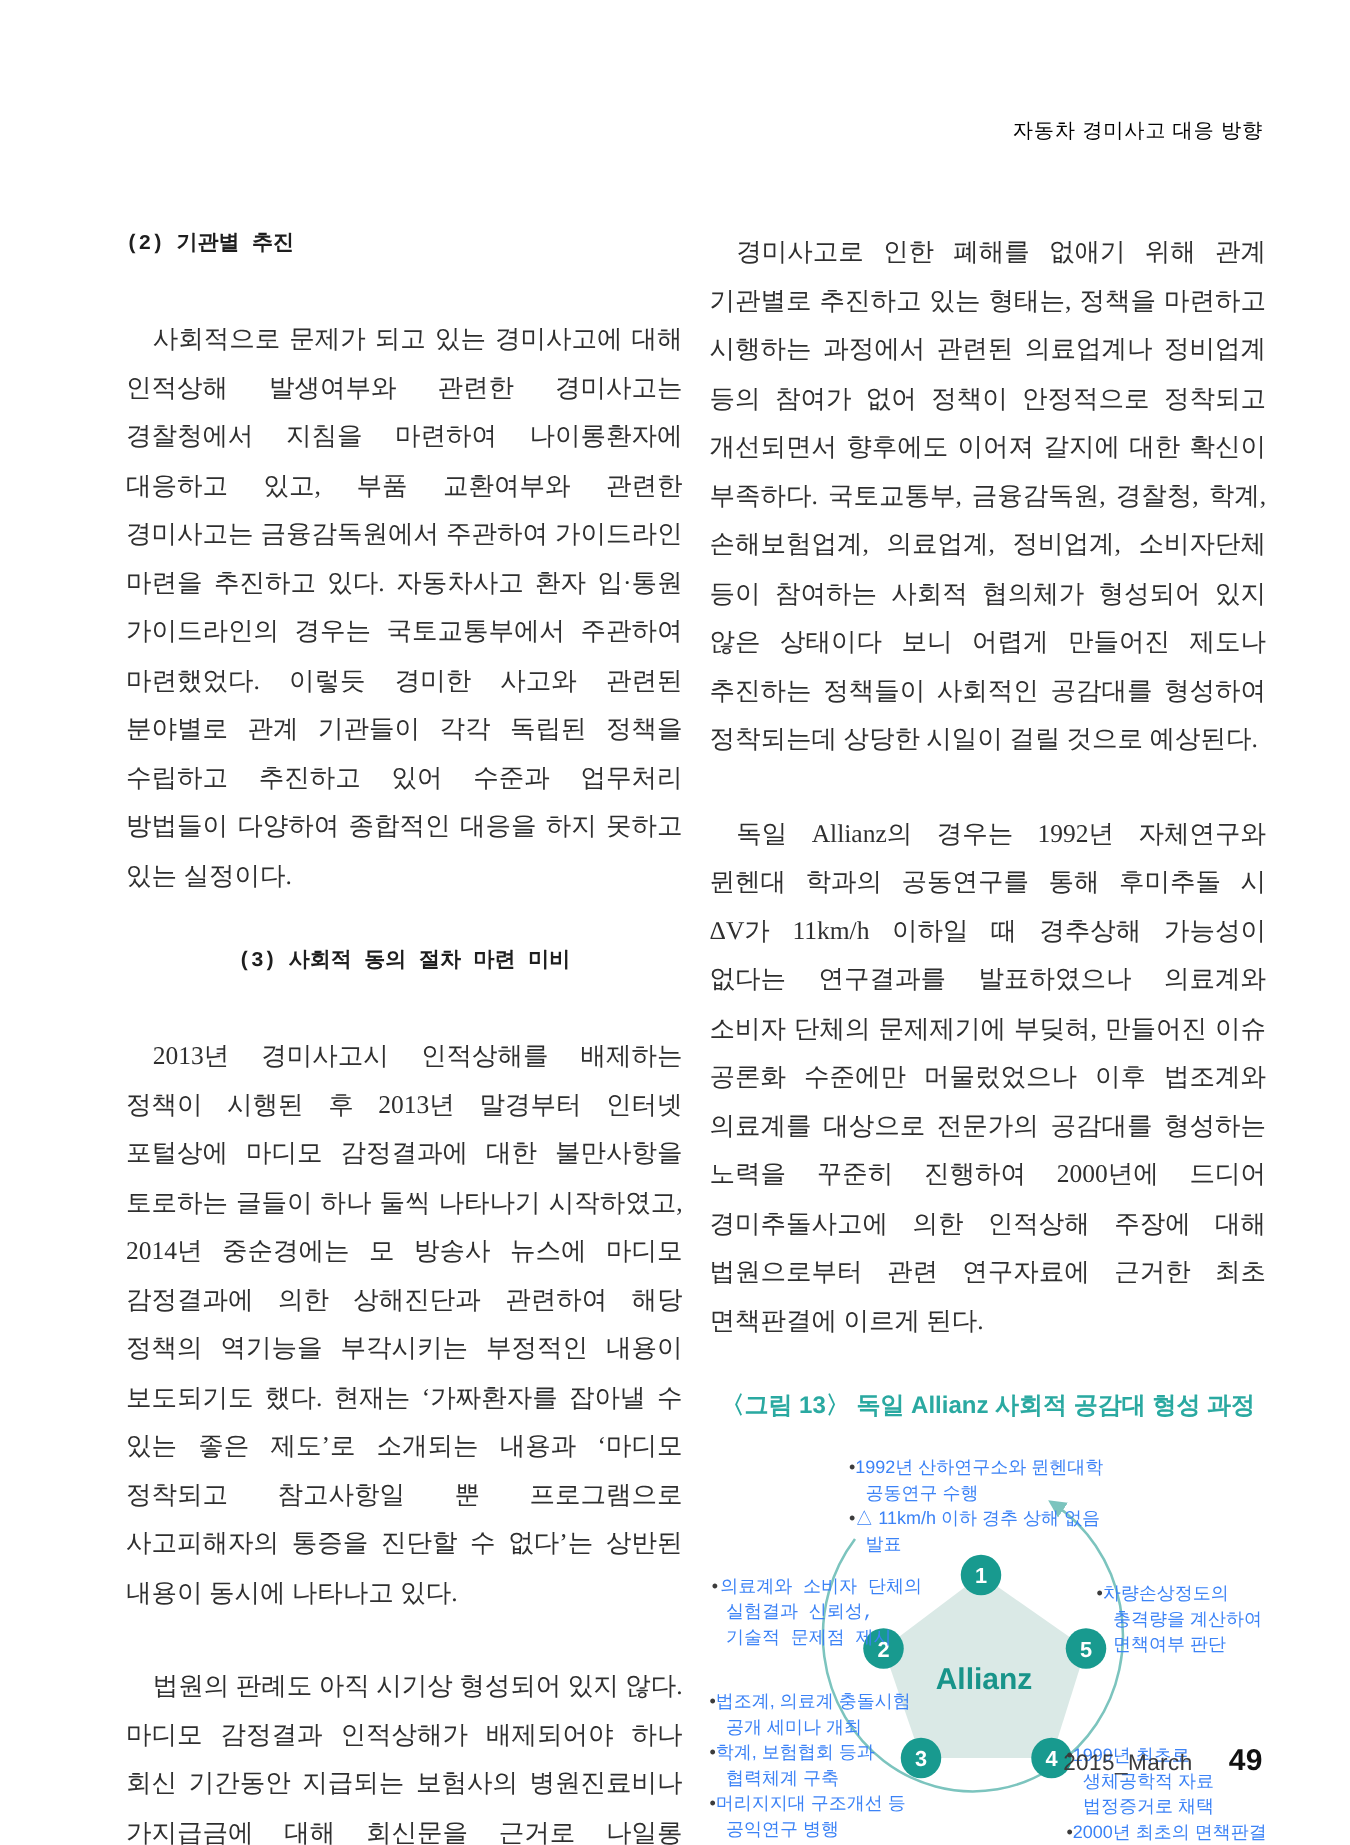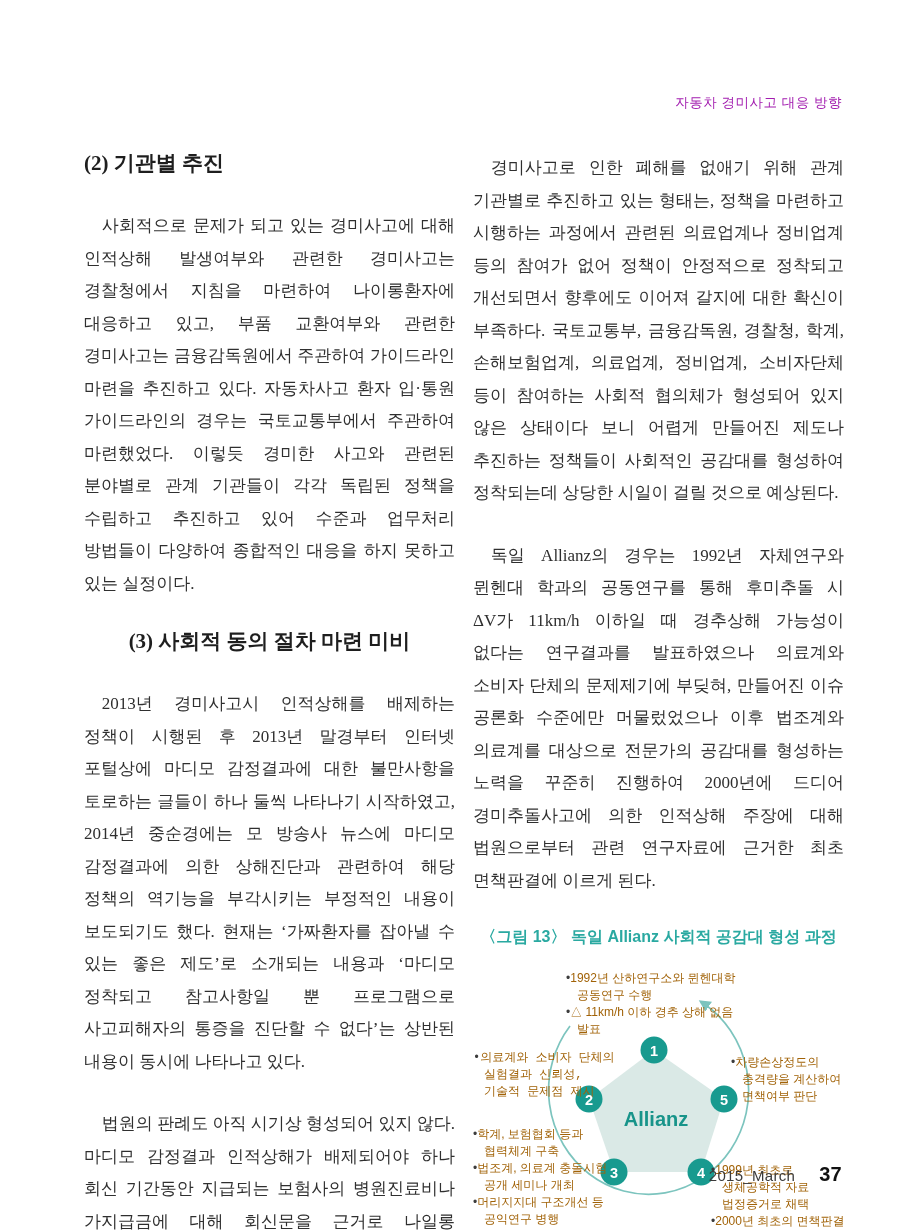--- a/index.html
+++ b/index.html
@@ -7,34 +7,34 @@
     width: 900px; height: 1230px;
     background: #ffffff;
     position: relative;
     overflow: hidden;
     font-family: "Liberation Sans", sans-serif;
     color: #333;
   }
   .page { position: relative; width: 100%; height: 100%; }
 
   .running-head {
-    position: absolute; top: 94px; right: 58px;
-    font-size: 13.5px; color: #a21caf; letter-spacing: 0.5px;
+    position: absolute; top: 78px; right: 58px;
+    font-size: 13.5px; color: #000000; letter-spacing: 0.5px;
   }
 
   .columns {
     position: absolute; top: 152px; left: 84px; right: 56px;
     display: grid; grid-template-columns: 1fr 1fr; column-gap: 18px;
   }
   .col { min-width: 0; }
 
   h3.sec-head {
-    font-size: 21px; font-weight: bold; color: #1e1e1e;
+    font-size: 14px; font-weight: bold; color: #1e1e1e;
     margin: 0 0 36px 0; line-height: 22px;
-    font-family: Liberation Serif, serif;
+    font-family: Liberation Mono, monospace;
   }
   h3.sec-head.second { margin-top: 20px; text-align: center; }
 
   p.para {
     font-family: "Liberation Serif", serif;
     font-size: 17px; line-height: 32.5px; color: #2f2f2f;
     text-align: justify; text-indent: 1.05em;
     margin: 0 0 30px 0;
     word-break: keep-all; overflow-wrap: break-word;
   }
@@ -45,21 +45,21 @@
     color: #2aa9a1; margin: 14px 0 18px 0;
     font-family: "Liberation Sans", sans-serif;
   }
   .diagram {
     position: relative; width: 382px; height: 302px; margin: 0 auto;
   }
   .diagram svg { position: absolute; left: 0; top: 0; }
 
   .step-label {
     position: absolute; font-size: 12px; line-height: 1.42;
-    color: #a16207; font-family: "Liberation Sans", sans-serif;
+    color: #3b82f6; font-family: "Liberation Sans", sans-serif;
   }
   .step-label ul { margin: 0; padding: 0; list-style: none; }
   .step-label li { padding-left: 11px; text-indent: -11px; word-break: keep-all; }
   .step-label li::before { content: "\2022 "; color: #3c3c3c; }
 
   .label-1 { left: 93px;  top: 4px;   width: 182px; }
   .label-2 { left: 0px;   top: 84px;  width: 148px; font-family: Liberation Mono, monospace; }
   .label-5 { left: 258px; top: 88px;  width: 124px; }
   .label-3 { left: 0px;   top: 160px; width: 160px; }
   .label-4 { left: 238px; top: 196px; width: 144px; }
@@ -143,35 +143,35 @@
               <li>의료계와 소비자 단체의 실험결과 신뢰성, 기술적 문제점 제시</li>
             </ul>
           </div>
           <div class="step-label label-5">
             <ul>
               <li>차량손상정도의 충격량을 계산하여 면책여부 판단</li>
             </ul>
           </div>
           <div class="step-label label-3">
             <ul>
+              <li>법조계, 의료계 충돌시험 공개 세미나 개최</li>
               <li>학계, 보험협회 등과 협력체계 구축</li>
-              <li>법조계, 의료계 충돌시험 공개 세미나 개최</li>
               <li>머리지지대 구조개선 등 공익연구 병행</li>
             </ul>
           </div>
           <div class="step-label label-4">
             <ul>
               <li>1999년 최초로 생체공학적 자료 법정증거로 채택</li>
               <li>2000년 최초의 면책판결</li>
             </ul>
           </div>
         </div>
       </div>
     </div>
 
   </div>
 
   <div class="footer">
     <span>2015_March</span>
-    <span class="pagenum">37</span>
+    <span class="pagenum">49</span>
   </div>
 
 </div>
 
 </body></html>

